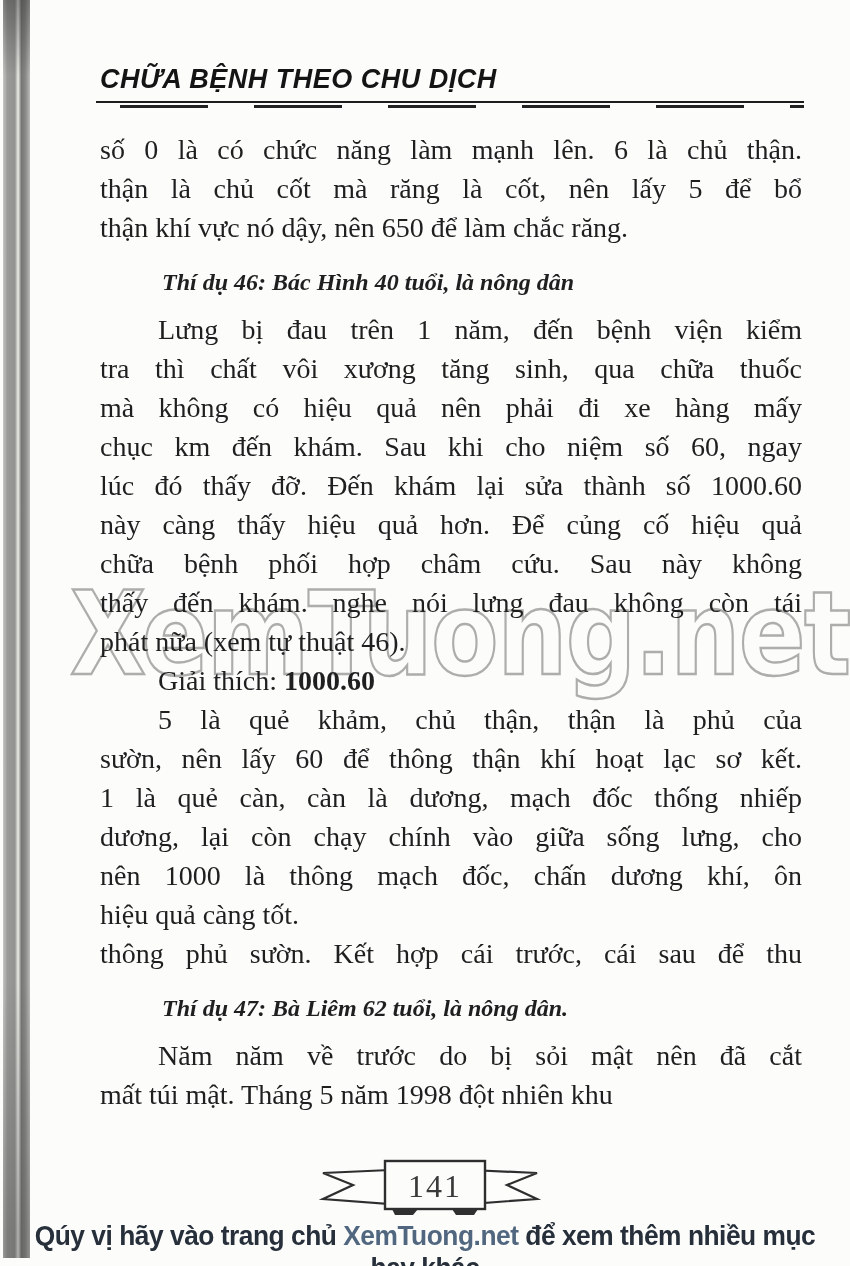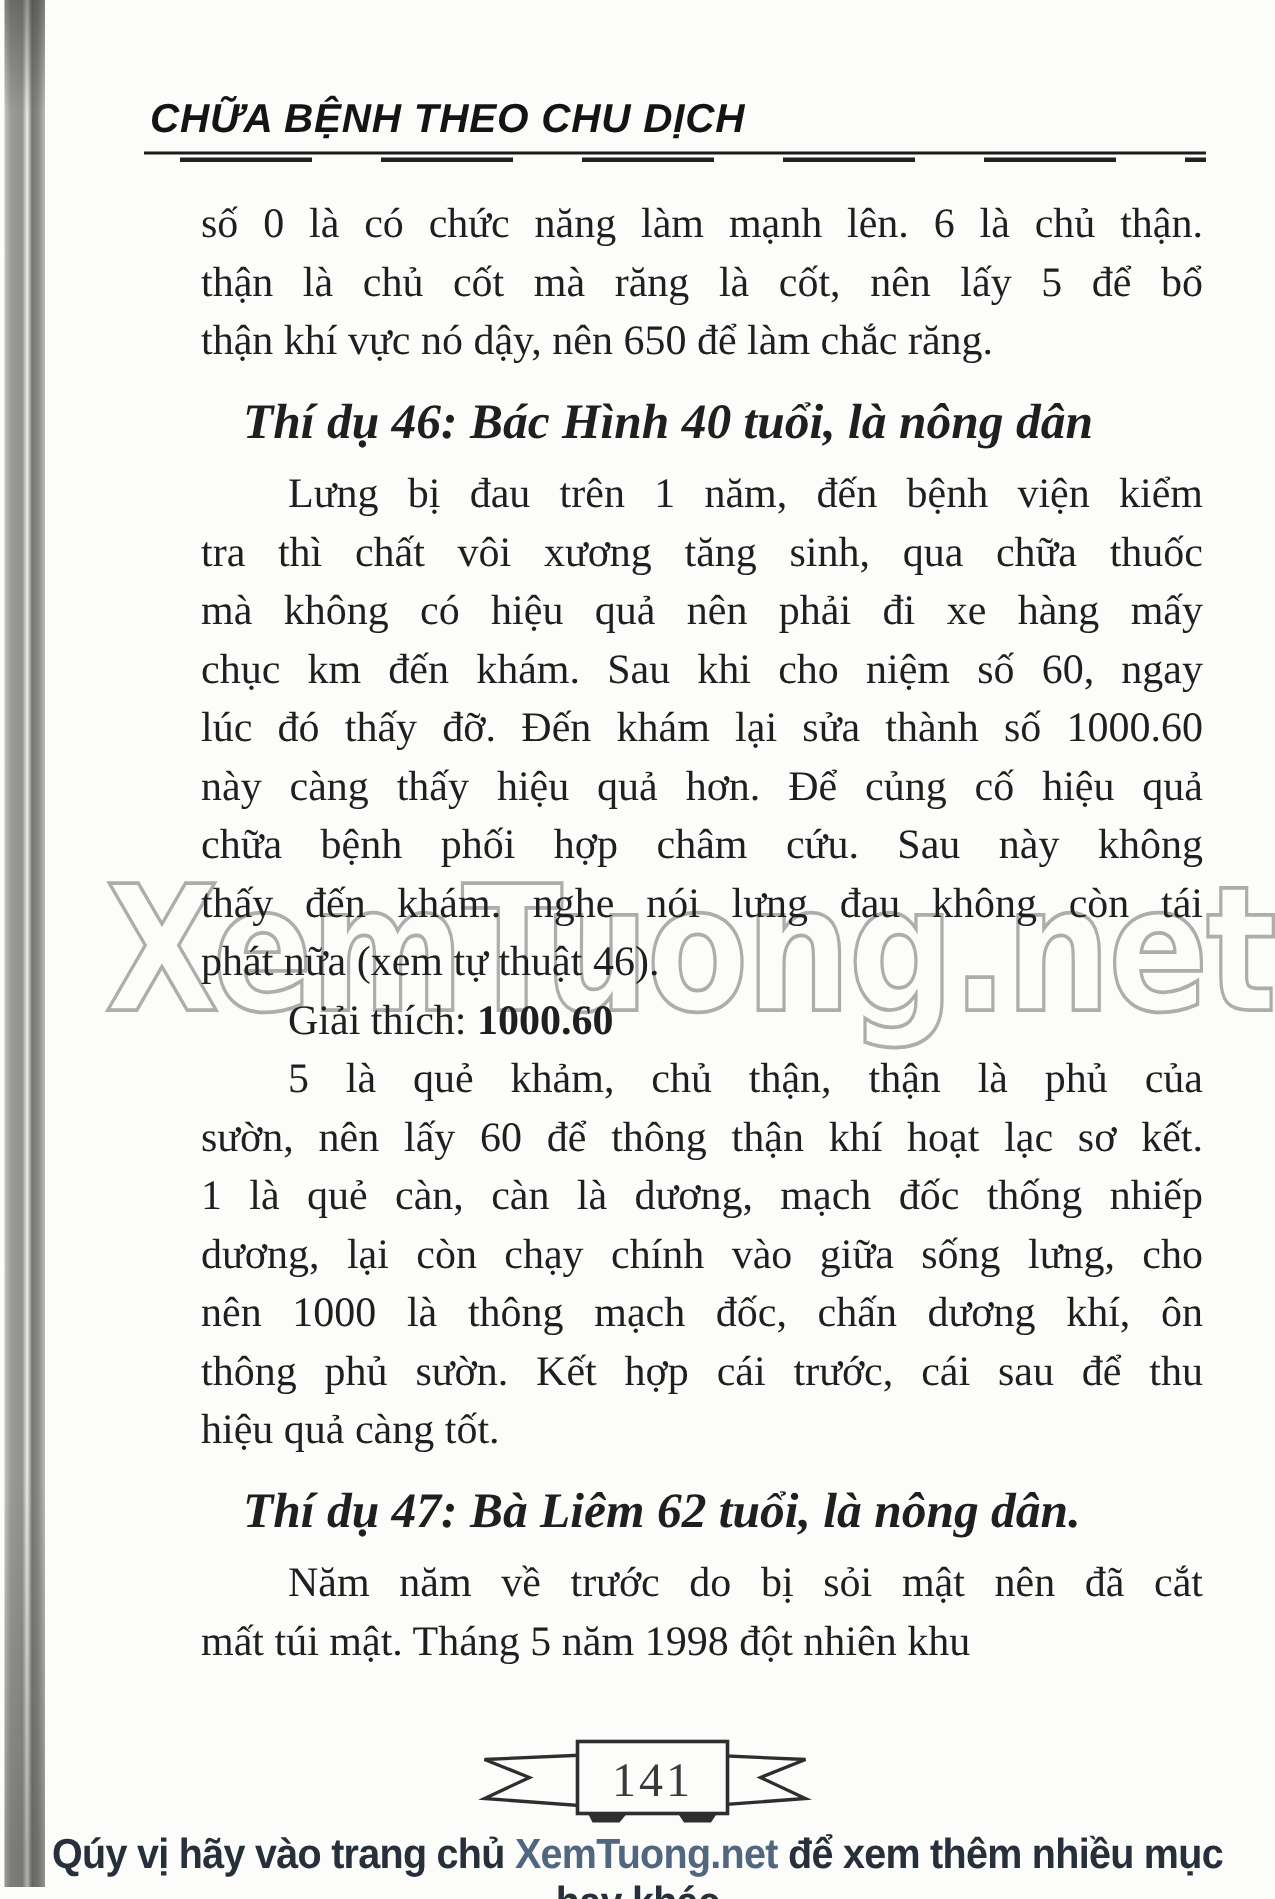--- a/index.html
+++ b/index.html
@@ -39,26 +39,25 @@
     color:rgba(255,255,255,.05);
     -webkit-text-stroke:2.5px #adadab;
   }
   .content{
     position:absolute;top:130px;left:100px;width:702px;z-index:1;
   }
   .line{
     font-size:28px;line-height:39px;
     text-align:justify;text-align-last:justify;
     white-space:nowrap;
-    margin-left:34px;
   }
   .line.last{text-align:right;text-align-last:left;white-space:normal;}
   .line.indent{padding-left:58px;}
   .heading{
-    font-size:33px;line-height:39px;font-weight:bold;font-style:italic;
+    font-size:24px;line-height:39px;font-weight:bold;font-style:italic;
     padding-left:62px;margin:16px 0 8px 0;white-space:nowrap;
   }
   .bold{font-weight:bold;}
   
   .ribbon{position:absolute;left:295px;top:1156px;z-index:1;}
   
   .footer{
     position:absolute;top:1220px;left:0;width:850px;text-align:center;z-index:1;
   }
   .footer .inner{
@@ -92,22 +91,22 @@
     <div class="line">này càng thấy hiệu quả hơn. Để củng cố hiệu quả</div>
     <div class="line">chữa bệnh phối hợp châm cứu. Sau này không</div>
     <div class="line">thấy đến khám. nghe nói lưng đau không còn tái</div>
     <div class="line last">phát nữa (xem tự thuật 46).</div>
     <div class="line last indent"><span>Giải thích: </span><span class="bold">1000.60</span></div>
     <div class="line indent">5 là quẻ khảm, chủ thận, thận là phủ của</div>
     <div class="line">sườn, nên lấy 60 để thông thận khí hoạt lạc sơ kết.</div>
     <div class="line">1 là quẻ càn, càn là dương, mạch đốc thống nhiếp</div>
     <div class="line">dương, lại còn chạy chính vào giữa sống lưng, cho</div>
     <div class="line">nên 1000 là thông mạch đốc, chấn dương khí, ôn</div>
+    <div class="line last">hiệu quả  càng tốt.</div>
     <div class="line">thông phủ sườn. Kết hợp cái trước, cái sau để thu</div>
-    <div class="line last">hiệu quả  càng tốt.</div>
     <div class="heading">Thí dụ 47: Bà Liêm 62 tuổi, là nông dân.</div>
     <div class="line indent">Năm năm về trước do bị sỏi mật nên đã cắt</div>
     <div class="line last">mất túi mật. Tháng 5 năm 1998  đột nhiên khu</div>
   </div>
 
 <div class="ribbon">
   <svg width="270" height="62" viewBox="0 0 270 62">
     <polygon points="95,14 28,17 58,29 28,43 95,48" fill="#fdfdfc" stroke="#2e2e2e" stroke-width="2.2"></polygon>
     <polygon points="175,14 242,17 212,29 242,43 175,48" fill="#fdfdfc" stroke="#2e2e2e" stroke-width="2.2"></polygon>
     <rect x="90" y="5" width="100" height="48" fill="#fcfcfa" stroke="#2e2e2e" stroke-width="2.4"></rect>

